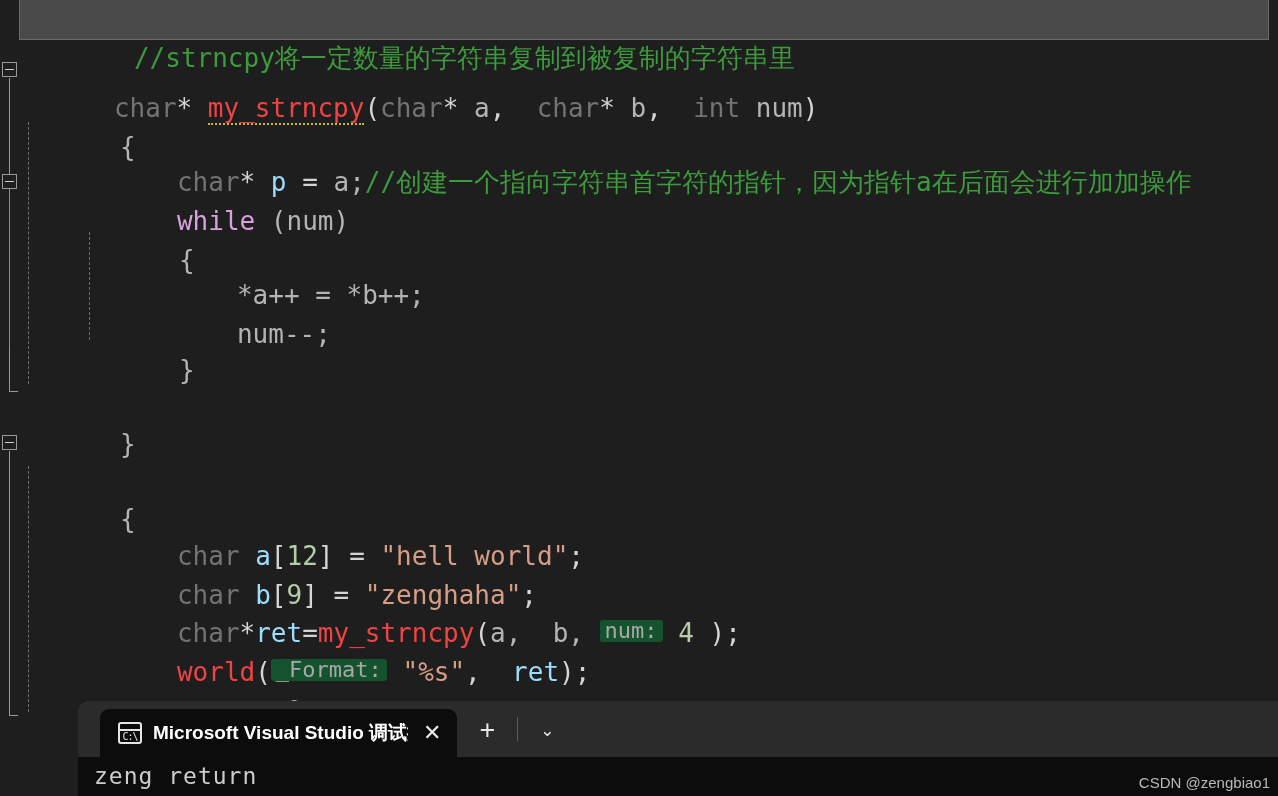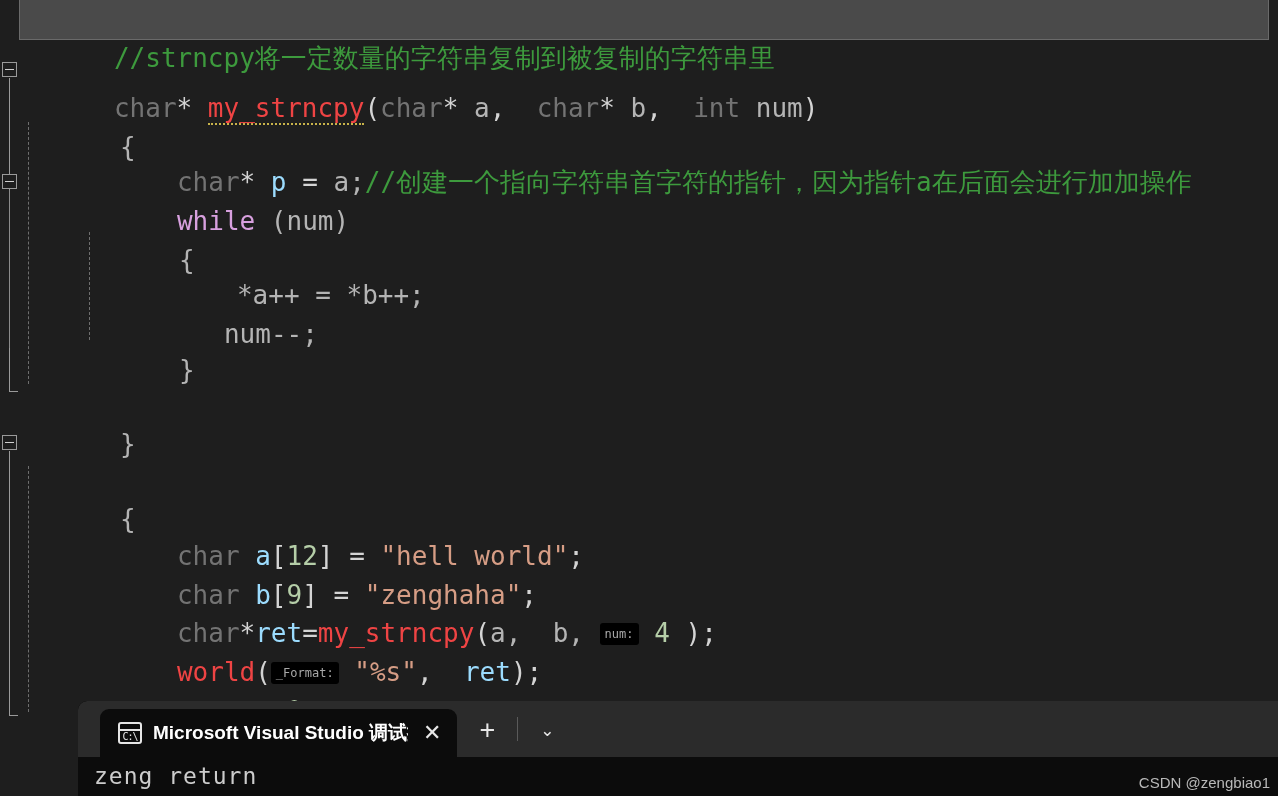--- a/index.html
+++ b/index.html
@@ -28,20 +28,21 @@
     line-height: 39px;
     white-space: pre;
   }
 
   .code-line {
     position: relative;
     height: 39px;
     line-height: 39px;
     white-space: pre;
     display: block;
+    padding-left: 20px;
   }
 
   
   .gutter {
     position: absolute;
     left: 0; top: 0;
     width: 20px; height: 796px;
     pointer-events: none;
   }
 
@@ -105,23 +106,23 @@
 
   
   .sel-line {
     background: #4a4a4a;
     outline: 1px solid #6a6a6a;
   }
 
   
   .hint {
     display: inline-block;
-    background: #000000;
+    background: #14532d;
     color: #a8a8a8;
-    font-size: 12px;
+    font-size: 22px;
     line-height: 22px;
     padding: 0 5px;
     border-radius: 3px;
     vertical-align: 4px;
     font-family: "DejaVu Sans Mono", "Liberation Mono", monospace;
   }
 
   
   #terminal {
     position: absolute;
@@ -290,21 +291,21 @@
     <div class="code-line" style="position:absolute;top:202px;left:85px;padding-left:0;">
       <span class="dim">{</span>
     </div>
 
     
     <div class="code-line" style="position:absolute;top:237px;left:143px;padding-left:0;">
       <span class="dim">*a++ = *b++;</span>
     </div>
 
     
-    <div class="code-line" style="position:absolute;top:276px;left:130px;padding-left:0;">
+    <div class="code-line" style="position:absolute;top:276px;left:143px;padding-left:0;">
       <span class="dim">num--;</span>
     </div>
 
     
     <div class="code-line" style="position:absolute;top:312px;left:85px;padding-left:0;">
       <span class="dim">}</span>
     </div>
 
     
 

